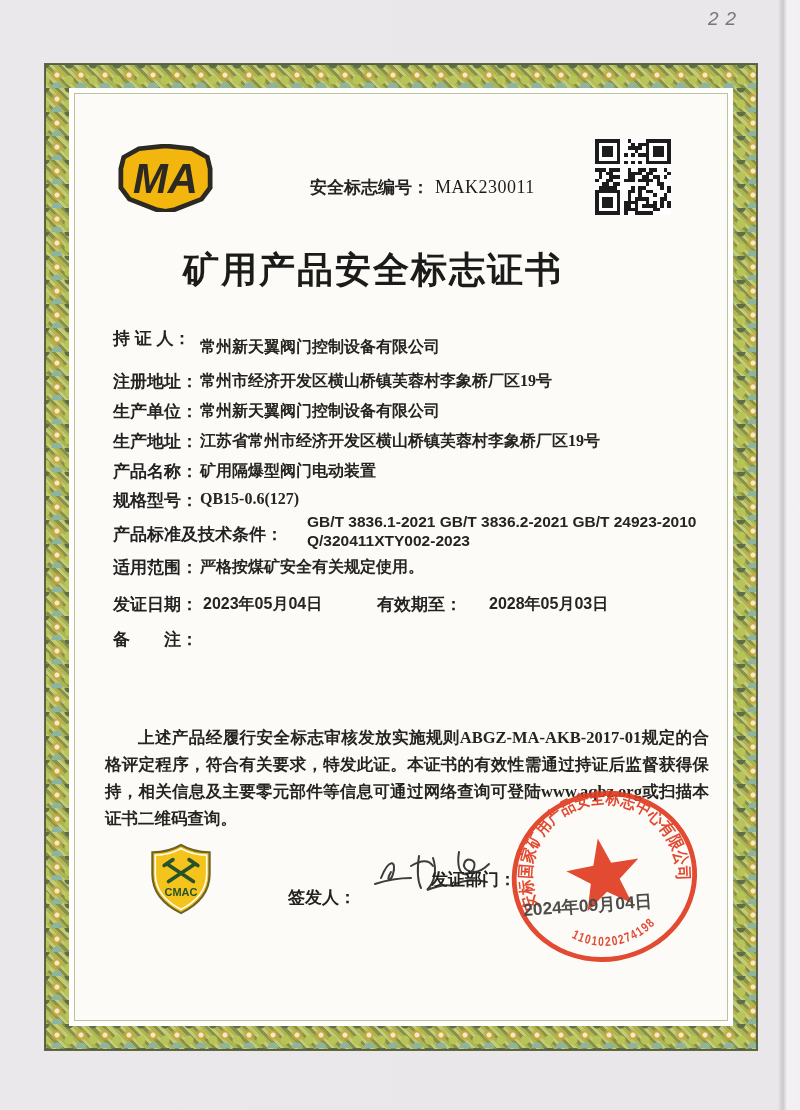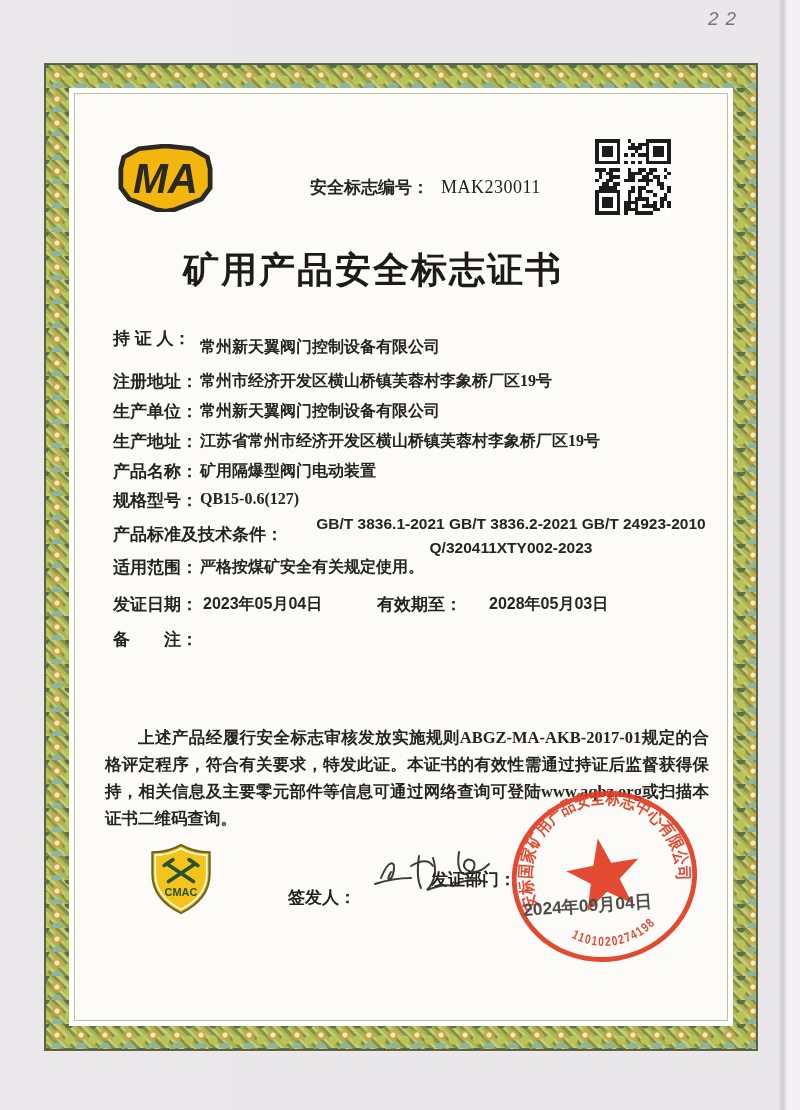--- a/index.html
+++ b/index.html
@@ -28,34 +28,34 @@
     box-shadow:0 0 0 1px #62664a, inset 0 0 0 1px #55603e;
   }
   .paper {
     position:absolute; inset:24px; background:#fcfbf8;
     border:5px solid #ffffff; outline:1px solid #bcc39a; outline-offset:-6px;
   }
   
   .ma-logo { position:absolute; left:73px; top:80px; width:95px; height:68px; }
   .certno-row { position:absolute; left:265px; top:112px; white-space:nowrap; display:flex; align-items:baseline; }
   .certno-label { font-size:17px; font-weight:700; color:#242423; }
-  .certno-value { font-size:18px; font-family:"Liberation Serif", serif; color:#1d1d1c; margin-left:12px; letter-spacing:.5px; }
+  .certno-value { font-size:18px; font-family:"Liberation Serif", serif; color:#1d1d1c; margin-left:6px; letter-spacing:.5px; }
   .qr { position:absolute; left:550px; top:75px; width:76px; height:76px; background:#fff; }
   .qr svg { width:100%; height:100%; }
   .title {
     position:absolute; left:0; top:182px; width:100%; text-align:center;
     transform:translateX(-28px);
     font-size:36px; font-weight:700; color:#1b1b19; letter-spacing:2px; white-space:nowrap;
   }
   
   .frow { position:absolute; white-space:nowrap; }
   .flabel { position:absolute; left:68px; font-size:17px; font-weight:700; color:#222221; white-space:nowrap; }
   .fvalue { position:absolute; left:155px; font-size:16px; font-weight:700; color:#26241f; white-space:nowrap; font-family:"Liberation Serif", serif; }
   .std-value { position:absolute; left:262px; top:448px; width:408px; font-size:15.5px; font-weight:700;
-    color:#26241f; line-height:24px; font-family:"Liberation Sans", sans-serif;text-align:center; }
+    color:#26241f; line-height:19px; font-family:"Liberation Sans", sans-serif; }
   
   .statement {
     position:absolute; left:60px; top:660px; width:604px;
     font-size:16.5px; font-weight:700; color:#26241f; line-height:27px;
     text-align:justify; text-indent:2em; font-family:"Liberation Serif", serif;
   }
   
   .cmac-badge { position:absolute; left:103px; top:778px; width:66px; height:76px; }
   .signer-label { position:absolute; left:243px; top:802px; font-size:17px; font-weight:700; color:#222221; white-space:nowrap;margin-top:20px; }
   .signature { position:absolute; left:322px; top:780px; width:130px; height:58px; }

